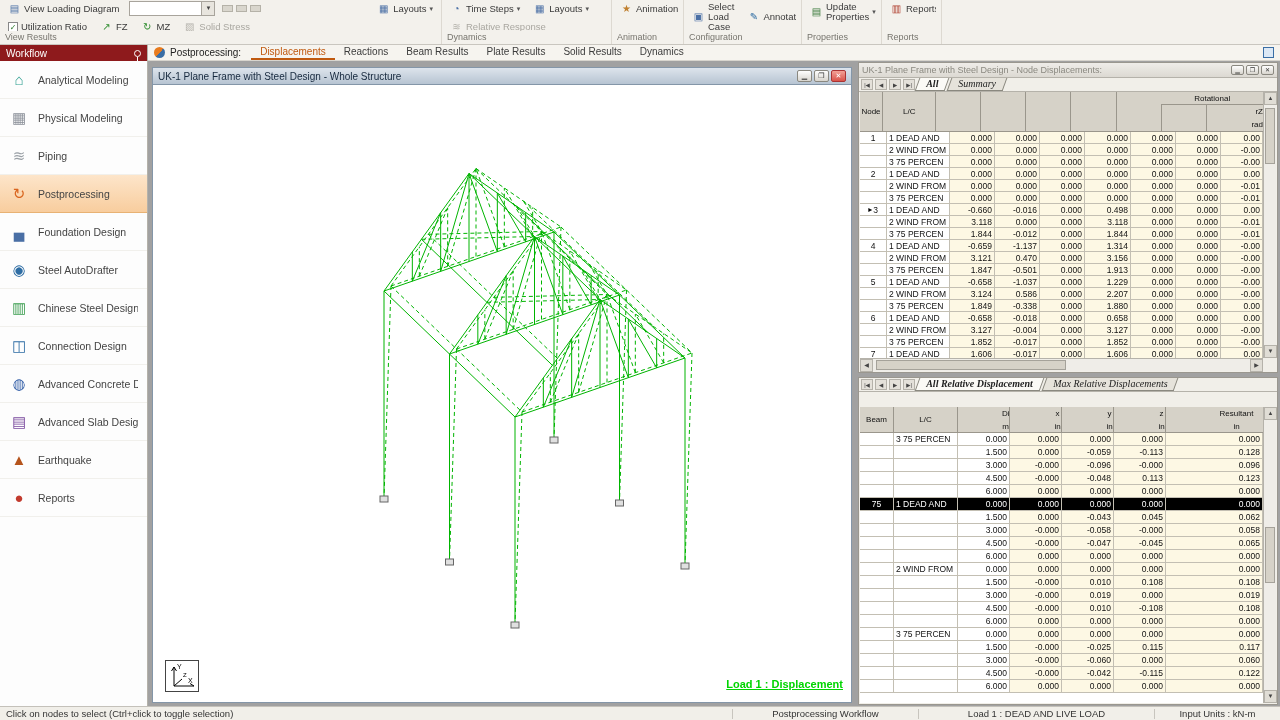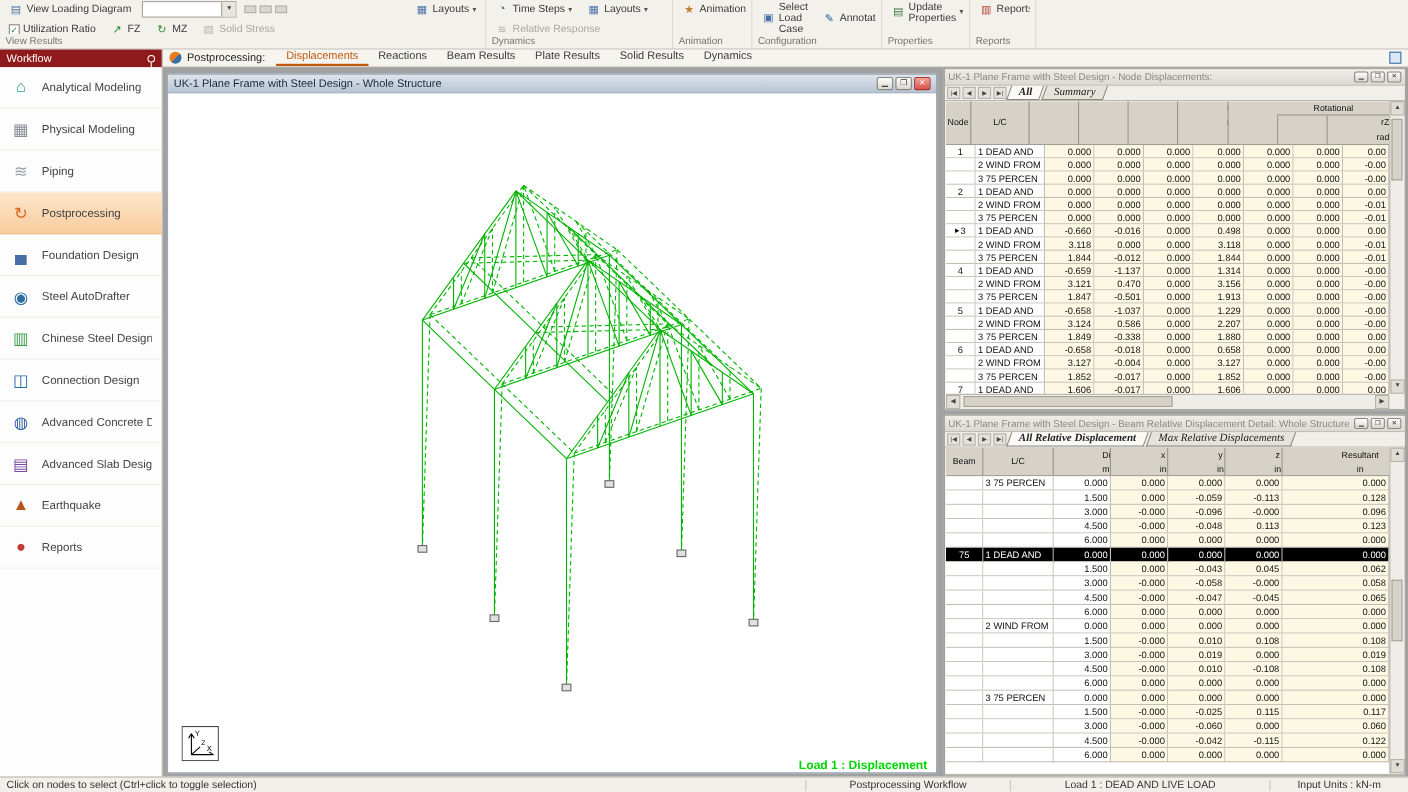--- a/index.html
+++ b/index.html
@@ -64,22 +64,22 @@
     border-bottom:1px solid #8496a8; display:flex; align-items:center; padding:0 5px;
     font-size:10px; color:#17293e; }
   .winbtns { display:flex; gap:2px; margin-left:auto; }
   .winbtn { width:15px; height:12px; background:linear-gradient(#fefefe,#d8d5ce);
     border:1px solid #8a8880; font-size:7px; line-height:10px; text-align:center;
     color:#333; border-radius:2px; }
   .winbtn.close { background:linear-gradient(#f2a196,#d9534a); color:#fff; border-color:#a33; }
   .vp-canvas { position:absolute; left:0; top:17px; right:0; bottom:0; background:#fff; }
   .vp-canvas svg.structure { position:absolute; left:0; top:0; }
   .triad { position:absolute; left:12px; bottom:10px; }
-  .load-label { position:absolute; right:8px; bottom:0; color:#00d400;
-    font-size:11px; font-weight:bold; }
+  .load-label { position:absolute; right:8px; bottom:12px; color:#00d400;
+    font-size:11px; font-weight:bold;text-decoration:underline; }
 
   
   .panel { position:absolute; background:#f1efe9; border:1px solid #9a978f; }
   .panel1 { left:858px; top:62px; width:420px; height:311px; }
   .panel2 { left:858px; top:377px; width:420px; height:328px; }
   .panel-title { height:15px; background:linear-gradient(#efede9,#dcd9d2);
     border-bottom:1px solid #b5b2aa; display:flex; align-items:center; font-size:9px;
     color:#8b8981; padding:0 3px; white-space:nowrap; overflow:hidden; }
   .panel-title .winbtn { width:13px; height:10px; line-height:8px; font-size:6px; }
   .sheet-tabs { height:14px; background:#f1efe9; display:flex; align-items:center;
@@ -787,28 +787,20 @@
     <div class="sb-btn vs-down">▼</div>
   </div>
   <div class="hscroll">
     <div class="sb-btn hs-left">◀</div>
     <div class="hthumb"></div>
     <div class="sb-btn hs-right">▶</div>
   </div>
 </div>
 
 <div class="panel panel2">
-  <div class="panel-title">
-    <span style="overflow:hidden;text-overflow:ellipsis;flex:1">UK-1 Plane Frame with Steel Design - Beam Relative Displacement Detail: Whole Structure</span>
-    <span class="winbtns">
-      <span class="winbtn">▁</span>
-      <span class="winbtn">❐</span>
-      <span class="winbtn">✕</span>
-    </span>
-  </div>
   <div class="sheet-tabs">
       <div class="nav-btn">|◀</div>
       <div class="nav-btn">◀</div>
       <div class="nav-btn">▶</div>
       <div class="nav-btn">▶|</div>
       <div class="sheet-tab active"><span>All Relative Displacement</span></div>
       <div class="sheet-tab"><span>Max Relative Displacements</span></div>
     </div>
   <div class="table-wrap">
     <div class="thead t2h">

